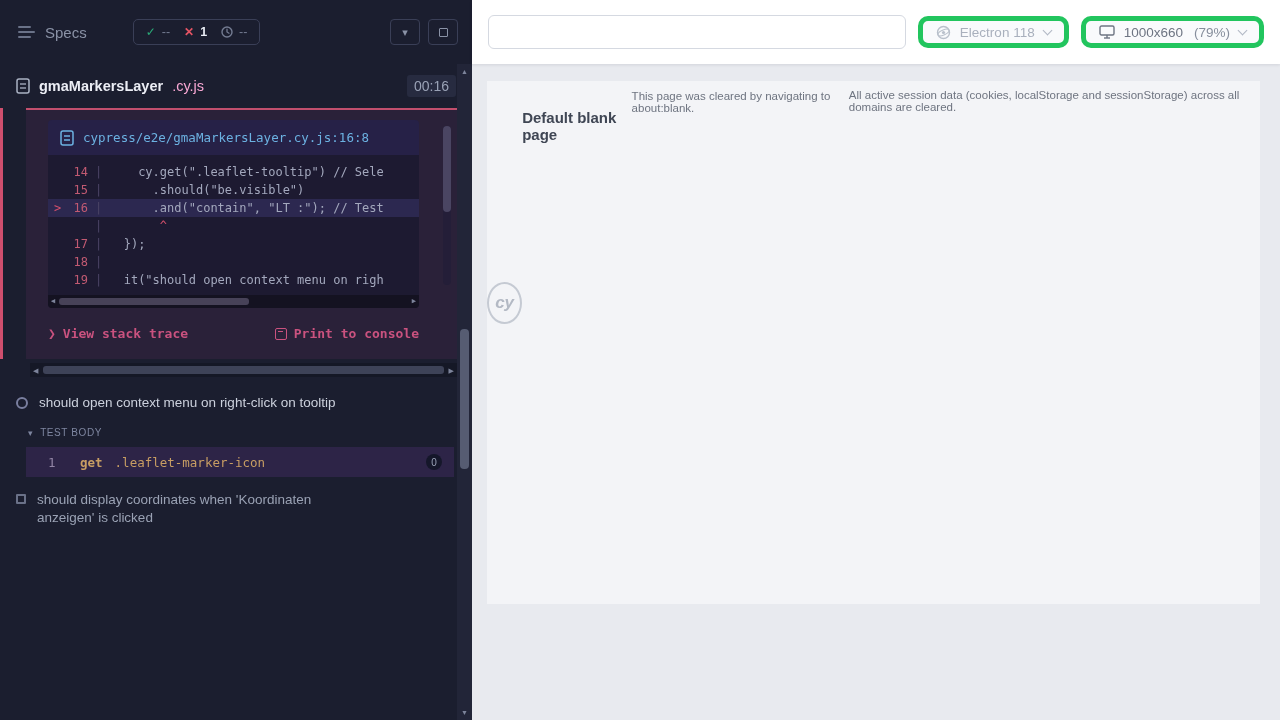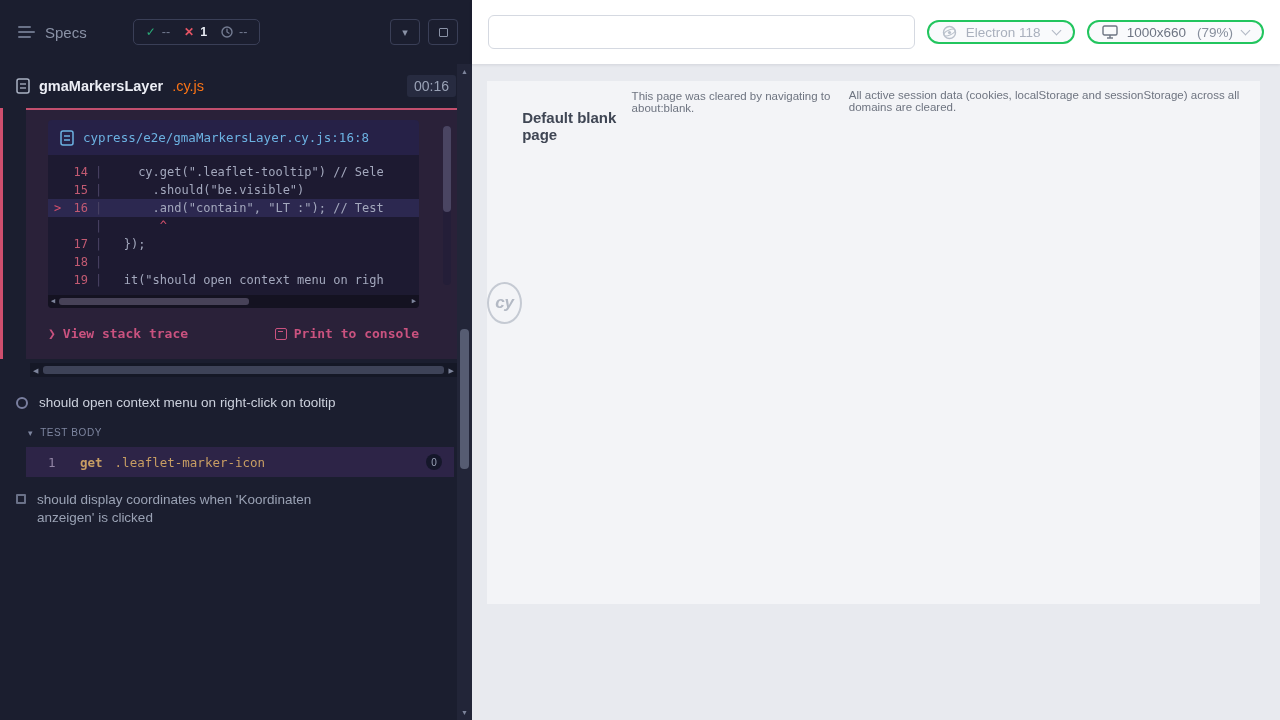--- a/index.html
+++ b/index.html
@@ -15,21 +15,21 @@
   .stat { display:flex; align-items:center; gap:6px; color:#747c92; }
   .stat .glyph-pass { color:#2aa876; font-size:12px; }
   .stat .glyph-fail { color:#e45464; font-weight:bold; font-size:12px; }
   .stat.failed b { color:#e9ecf4; font-weight:bold; }
   .hdr-btns { margin-left:auto; display:flex; gap:8px; }
   .sq-btn { width:30px; height:26px; border:1px solid #3a3f57; border-radius:4px; display:flex; align-items:center; justify-content:center; color:#8a92a6; font-size:11px; cursor:pointer; background:transparent; }
   .stop-glyph { width:9px; height:9px; border:1.5px solid #8a92a6; border-radius:1px; }
 
   .spec-row { height:44px; display:flex; align-items:center; gap:9px; padding:0 16px; }
   .spec-name { color:#eceef5; font-weight:bold; font-size:14.5px; }
-  .spec-ext { color:#f97316; font-size:14.5px; }
+  .spec-ext { color:#f9a8d4; font-size:14.5px; }
   .spec-duration { margin-left:auto; background:#272b40; color:#9aa2b6; font-size:14px; padding:3px 7px; border-radius:3px; }
 
   .fail-region { position:relative; margin-right:15px; padding-left:26px; }
   .fail-stripe { position:absolute; left:0; top:0; bottom:0; width:3px; background:#cf4f6e; }
   .attempt { background:#2a2139; border-top:2px solid #c24f6d; position:relative; padding-bottom:4px; }
   .error-msg { padding:13px 30px 4px 22px; color:#cd5a6e; font-size:13px; line-height:18.5px; }
 
   .code-frame { margin:10px 38px 10px 22px; border-radius:4px; overflow:hidden; }
   .cf-header { background:#262147; padding:9px 12px; display:flex; gap:9px; align-items:center; }
   .cf-file { color:#6cb2e2; font-family:"DejaVu Sans Mono", monospace; font-size:12.5px; line-height:17px; word-break:break-all; }
@@ -71,21 +71,21 @@
 
   .rep-vscroll { position:absolute; right:0; top:64px; bottom:0; width:15px; background:#222538; }
   .rep-vthumb { position:absolute; left:3px; top:265px; width:9px; height:140px; background:#565c72; border-radius:4px; }
   .rep-vscroll .up { position:absolute; top:4px; left:0; right:0; text-align:center; }
   .rep-vscroll .down { position:absolute; bottom:4px; left:0; right:0; text-align:center; }
 
   
   .aut { flex:1; height:720px; display:flex; flex-direction:column; background:#e8eaef; }
   .aut-header { height:64px; background:#ffffff; display:flex; align-items:center; gap:12px; padding:0 16px; box-shadow:0 1px 3px rgba(20,24,40,.10); position:relative; z-index:2; }
   .url-input { flex:1; height:34px; border:1px solid #d5d9e1; border-radius:6px; background:#fff; padding:0 12px; font-size:13px; color:#3f4654; outline:none; font-family:"Liberation Sans", sans-serif; }
-  .select-btn { height:24px; display:flex; align-items:center; gap:9px; padding:0 13px; border:2px solid #22c55e; border-radius:16px; background:#f9fafc; cursor:pointer; font-size:13.5px; white-space:nowrap; }
+  .select-btn { height:32px; display:flex; align-items:center; gap:9px; padding:0 13px; border:5px solid #22c55e; border-radius:10px; background:#f9fafc; cursor:pointer; font-size:13.5px; white-space:nowrap; }
   .browser-select { color:#a9b0bd; min-width:148px; }
   .viewport-select { color:#6e7583; min-width:168px; }
   .vp-zoom { color:#868e9c; margin-left:2px; }
   .chev { width:7px; height:7px; border-right:1.5px solid #b0b7c4; border-bottom:1.5px solid #b0b7c4; transform:rotate(45deg); margin-top:-4px; flex:none; }
 
   .aut-main { flex:1; position:relative; }
   .blank-page { margin:17px 20px 0 15px; height:523px; background:#f3f4f7; display:flex; align-items:flex-start; }
   .cy-logo { margin-top:201px; width:42px; height:42px; border:2px solid #c5cad3; border-radius:50%; display:flex; align-items:center; justify-content:center; color:#b3b9c4; font-size:17px; font-style:italic; font-weight:bold; }
   .bp-title { margin-top:28px; font-size:15px; font-weight:bold; color:#3f4654; }
   .bp-line { margin-top:9px; font-size:11.5px; color:#6e7480; }

